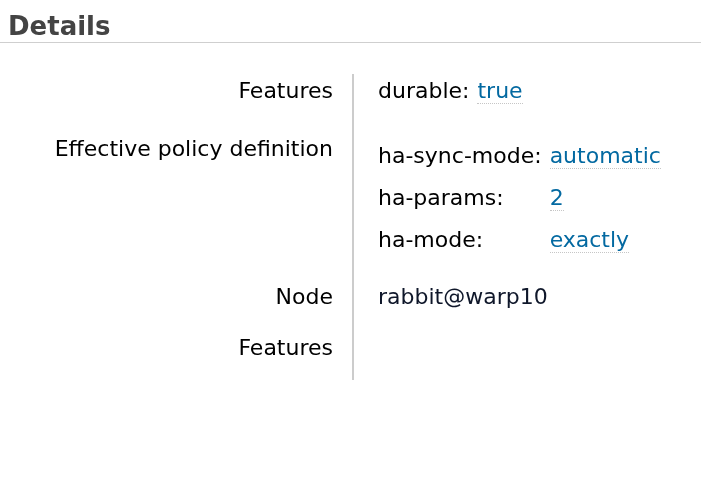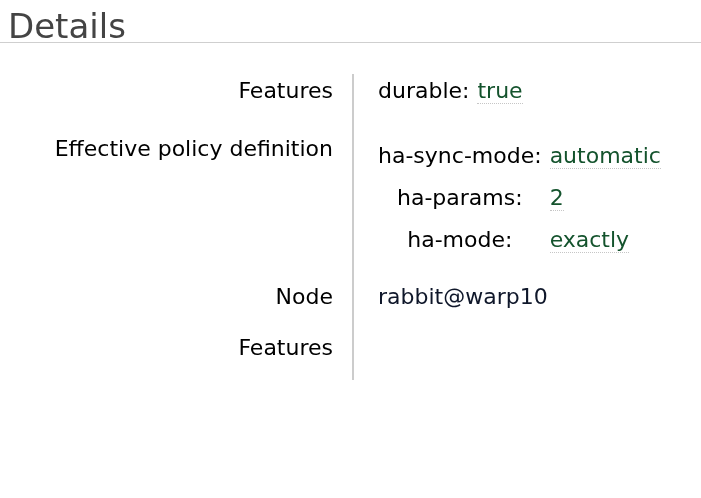--- a/index.html
+++ b/index.html
@@ -11,23 +11,23 @@
     overflow: hidden;
     font-family: "DejaVu Sans", "Liberation Sans", sans-serif;
     font-size: 22px;
     color: #000000;
   }
   .pane { width: 701px; }
 
   h2.section-title {
     margin: 0;
     padding: 13px 0 3px 8px;
-    font-size: 34px;
+    font-size: 26px;
     line-height: 26px;
-    font-weight: normal;
+    font-weight: bold;
     color: #444444;
     border-bottom: 1px solid #cfcfcf;
   }
 
   table.facts {
     border-collapse: collapse;
     margin-top: 31px;
     width: 700px;
     table-layout: fixed;
   }
@@ -54,36 +54,36 @@
   tr.r-features  > th, tr.r-features  > td { padding-top: 3px;  padding-bottom: 18px; }
   tr.r-policy    > th, tr.r-policy    > td { padding-top: 18px; padding-bottom: 11px; }
   tr.r-op        > th, tr.r-op        > td { padding-top: 11px; padding-bottom: 12px; }
   tr.r-effpol    > th, tr.r-effpol    > td { padding-top: 12px; padding-bottom: 12px; }
   tr.r-node      > th, tr.r-node      > td { padding-top: 10px; padding-bottom: 11px; margin-left: 32px; }
   tr.r-mirrors   > th, tr.r-mirrors   > td { padding-top: 12px; padding-bottom: 18px; }
 
   
   table.mini { border-collapse: collapse; }
   table.mini th {
-    text-align: center;
+    text-align: left;
     font-weight: normal;
     color: #000000;
     padding: 0 0 0 0;
     line-height: 28px;
     white-space: nowrap;
   }
   table.mini td {
     padding: 0 0 0 8px;
     line-height: 28px;
     white-space: nowrap;
   }
   table.mini.spaced th, table.mini.spaced td { padding-top: 7px; padding-bottom: 7px; }
 
   .arg-value {
-    color: #14532d;
+    color: #0369a1;
     border-bottom: 1px dotted #c6c6c6;
     cursor: default;
   }
   .bold-value { font-weight: bold; color: #000000; }
   .plain-value { color: #0f172a; }
   .empty-cell { min-height: 28px; }
 </style>
 </head>
 <body>
 

